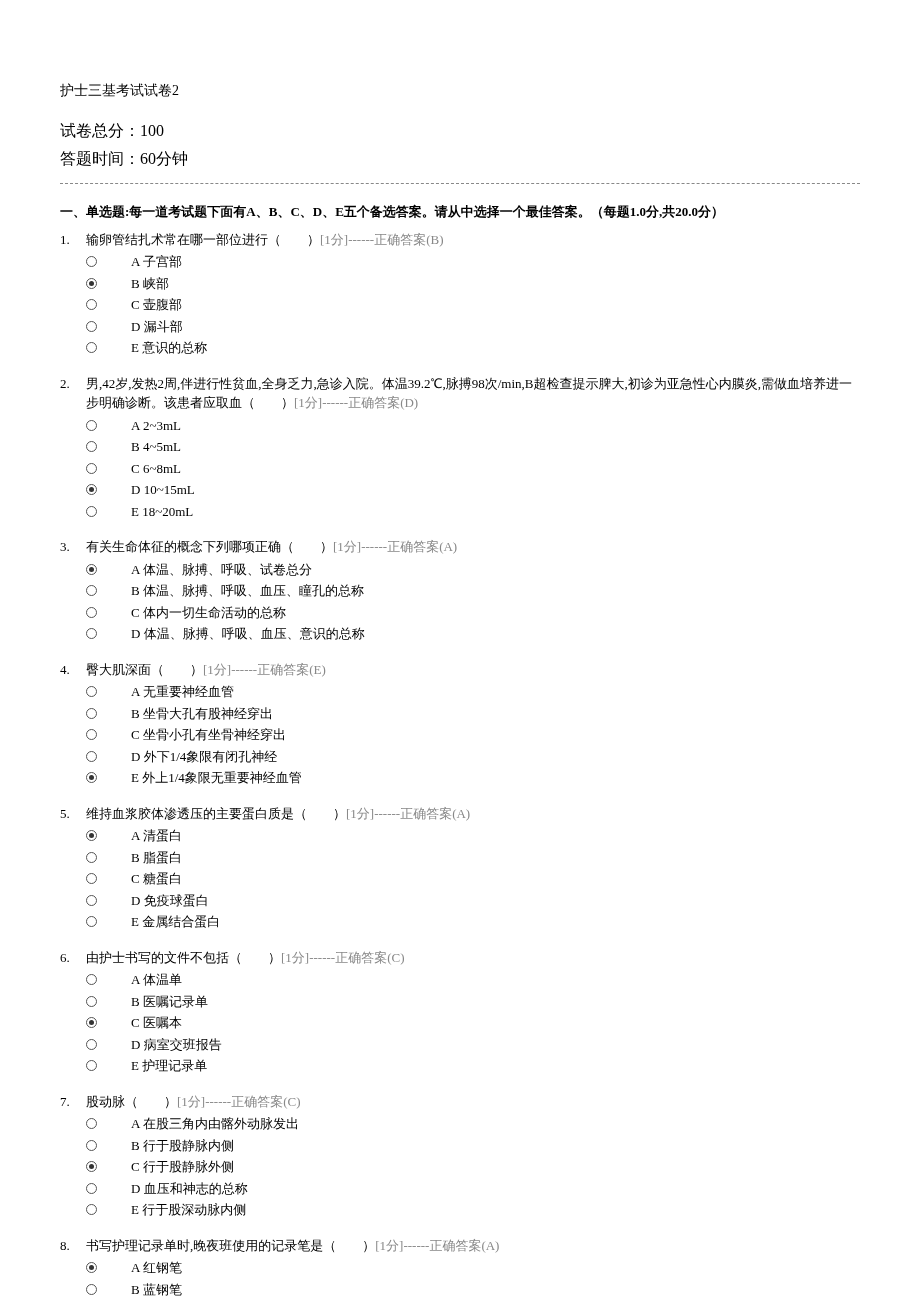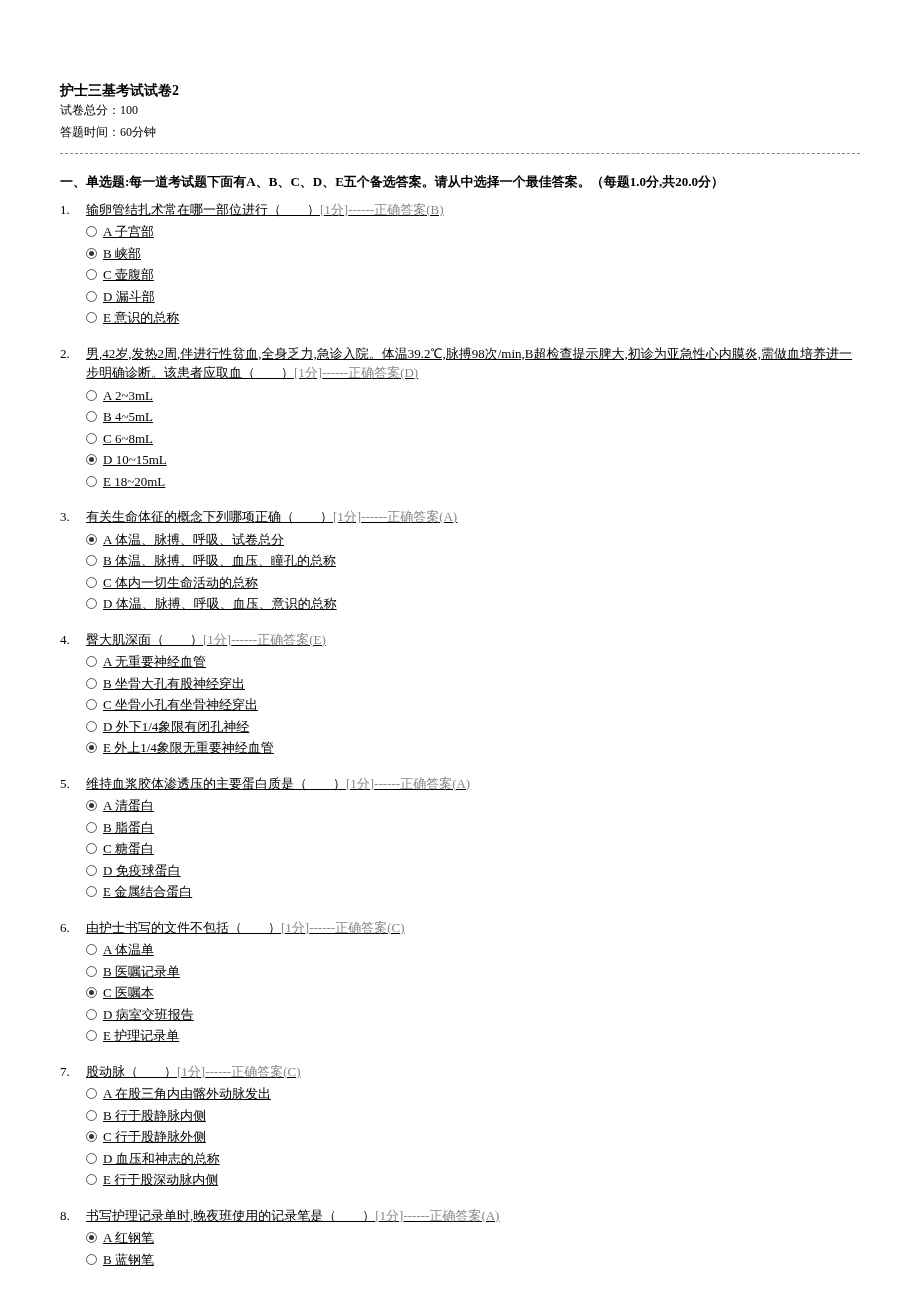--- a/index.html
+++ b/index.html
@@ -6,25 +6,26 @@
   body {
     font-family: "SimSun", "宋体", serif;
     font-size: 13px;
     color: #000;
     background: #fff;
     padding: 80px 60px 60px 60px;
     width: 920px;
     line-height: 1.5;
   }
   .title {
-    font-weight: bold;
+    font-weight: normal;
     font-size: 14px;
+    margin-bottom: 18px;
   }
   .meta {
-    font-size: 12px;
+    font-size: 16px;
     margin-bottom: 4px;
   }
   .divider {
     border: none;
     border-top: 1px dashed #888;
     margin: 12px 0 18px 0;
   }
   .section-title {
     font-weight: bold;
     font-size: 13px;
@@ -34,33 +35,33 @@
     display: flex;
     margin-bottom: 14px;
     font-size: 13px;
   }
   .q-num {
     width: 26px;
     flex-shrink: 0;
   }
   .q-body {
     flex: 1;
-    text-decoration: underline;
   }
   .q-text { margin-bottom: 3px; }
   .points {
     color: #888;
   }
   .answer-label {
     color: #888;
   }
   .option {
     display: flex;
     align-items: center;
     margin: 2px 0;
+    gap: 28px;
   }
   .radio {
     width: 11px;
     height: 11px;
     border: 1px solid #555;
     border-radius: 50%;
     margin-right: 6px;
     flex-shrink: 0;
     display: inline-flex;
     align-items: center;

